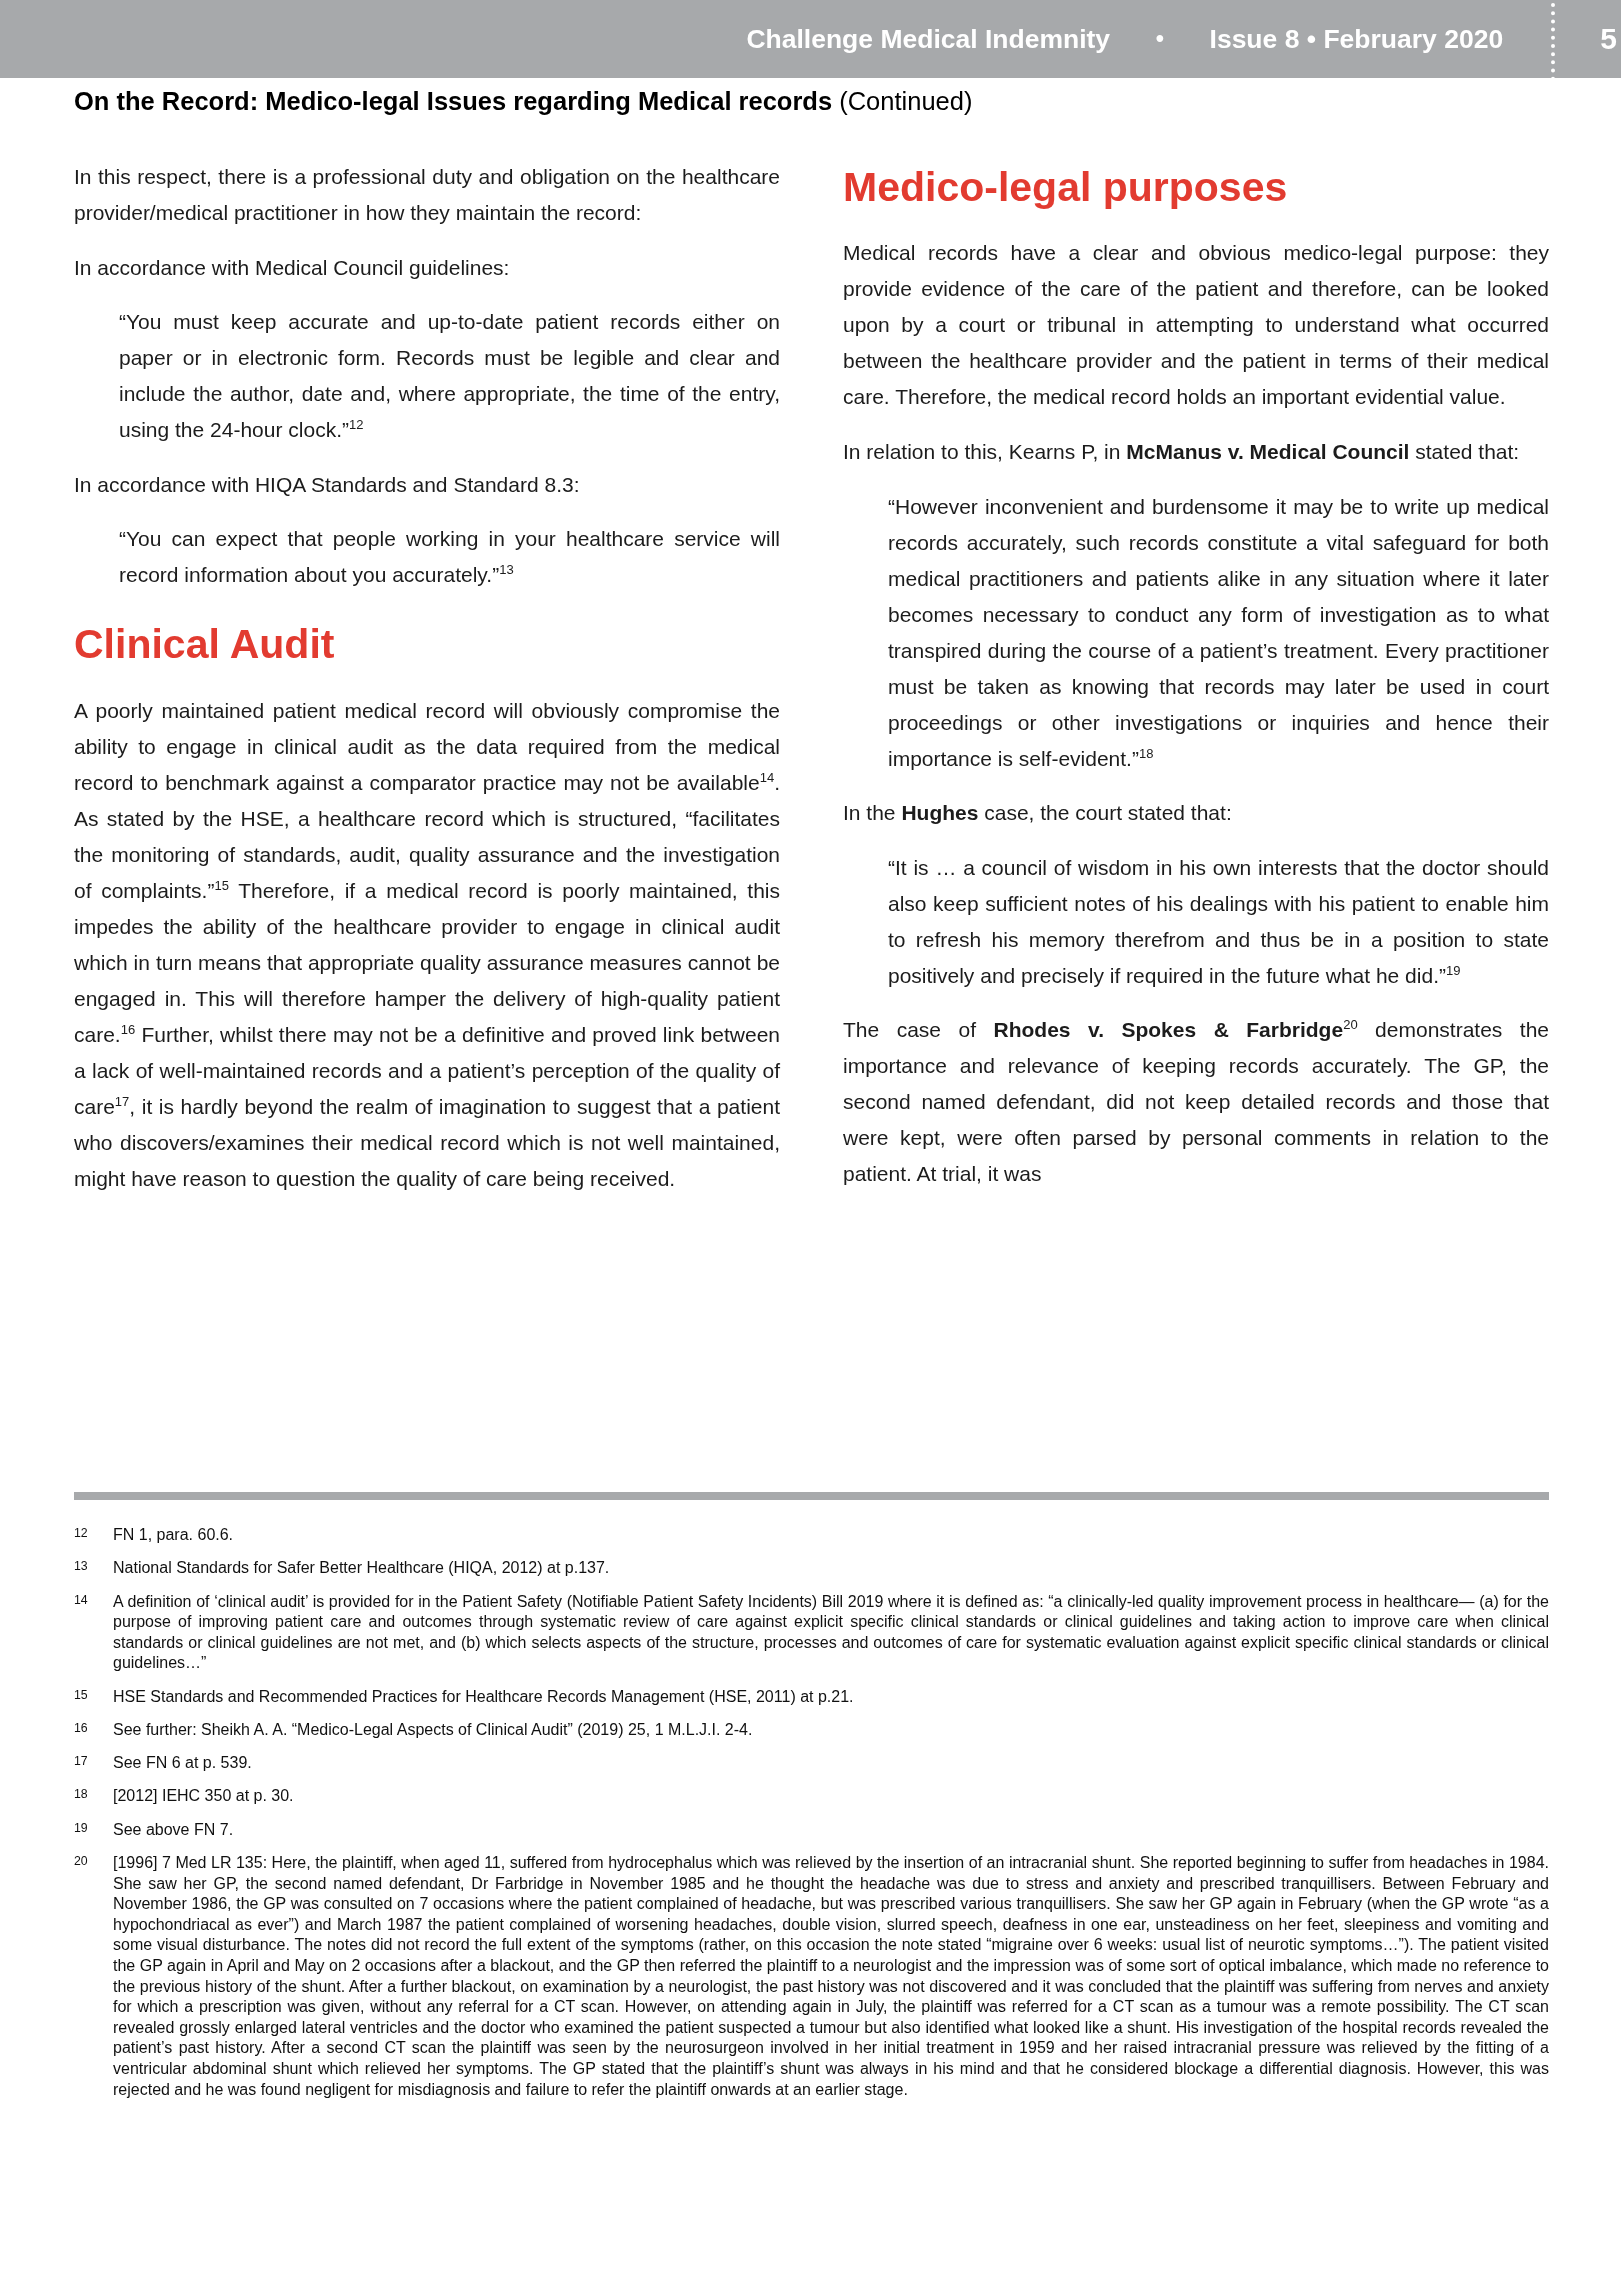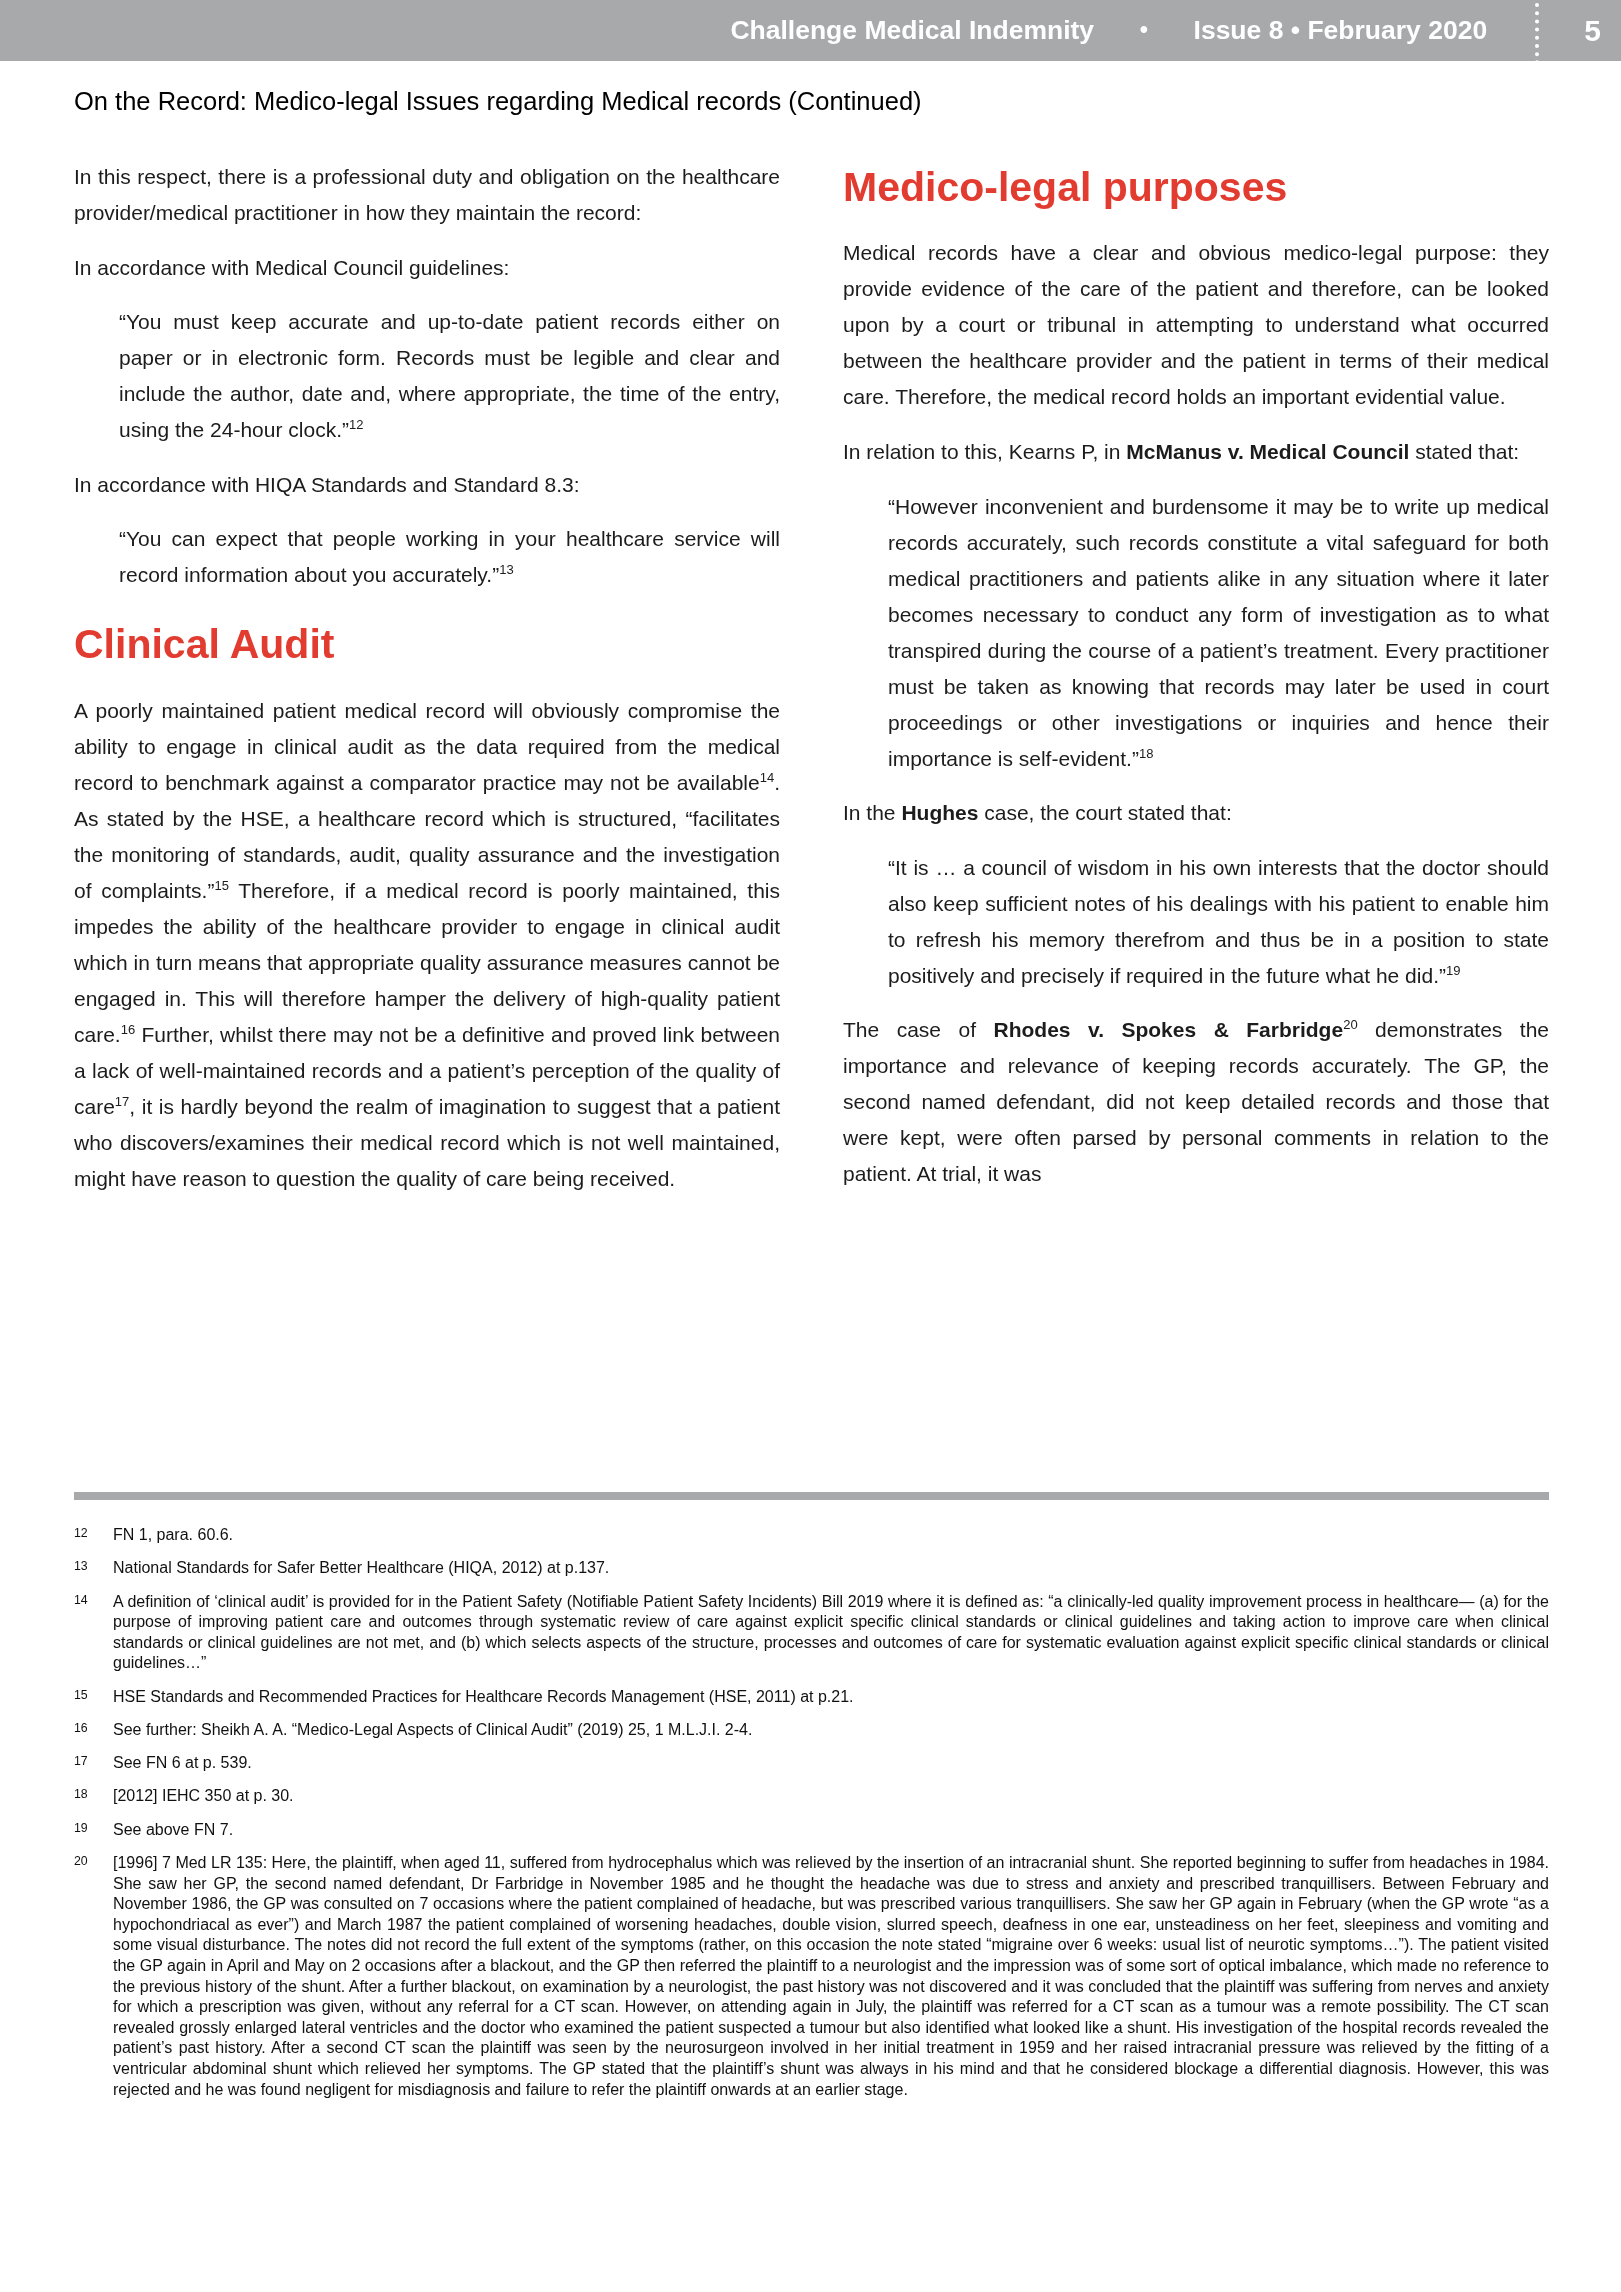--- a/index.html
+++ b/index.html
@@ -10,40 +10,40 @@
   }
   *{box-sizing:border-box;}
   html,body{margin:0;padding:0;}
   body{
     width:1621px;height:2293px;position:relative;overflow:hidden;
     background:var(--paper);color:var(--text);
     font-family:"Liberation Sans", sans-serif;
   }
   
   .header-bar{
-    position:absolute;top:0;left:0;width:1621px;height:61px;
+    position:absolute;top:0;left:0;width:1621px;height:78px;
     background:var(--gray);
     display:flex;align-items:center;justify-content:flex-end;
-    padding-right:20px;overflow:visible;gap:28px;
+    padding-right:4px;overflow:visible;gap:28px;
   }
   .header-brand,.header-issue{
     color:#fff;font-weight:bold;font-size:26.5px;white-space:nowrap;
   }
   .header-bullet{color:#fff;font-weight:bold;font-size:23.5px;margin:0 17.6px;}
   .header-dots{
     height:86px;width:0;border-left:4.9px dotted #fff;
     align-self:flex-start;margin:2.9px 17.6px 0 19.6px;
   }
   .header-page{color:#fff;font-weight:bold;font-size:30px;}
   
   .subheader{
     position:absolute;top:86px;left:74px;width:1475px;
     font-size:25.5px;line-height:31px;color:#000;
   }
-  .subheader .t{font-weight:normal;}
+  .subheader .t{font-weight:bold;}
   
   .column{position:absolute;top:159px;width:706px;}
   .col-left{left:74px;}
   .col-right{left:843px;}
   .body{
     font-size:21px;line-height:36px;margin:0 0 18.6px 0;
     text-align:justify;color:var(--text);
   }
   .quote{padding-left:45px;}
   .section-heading{

